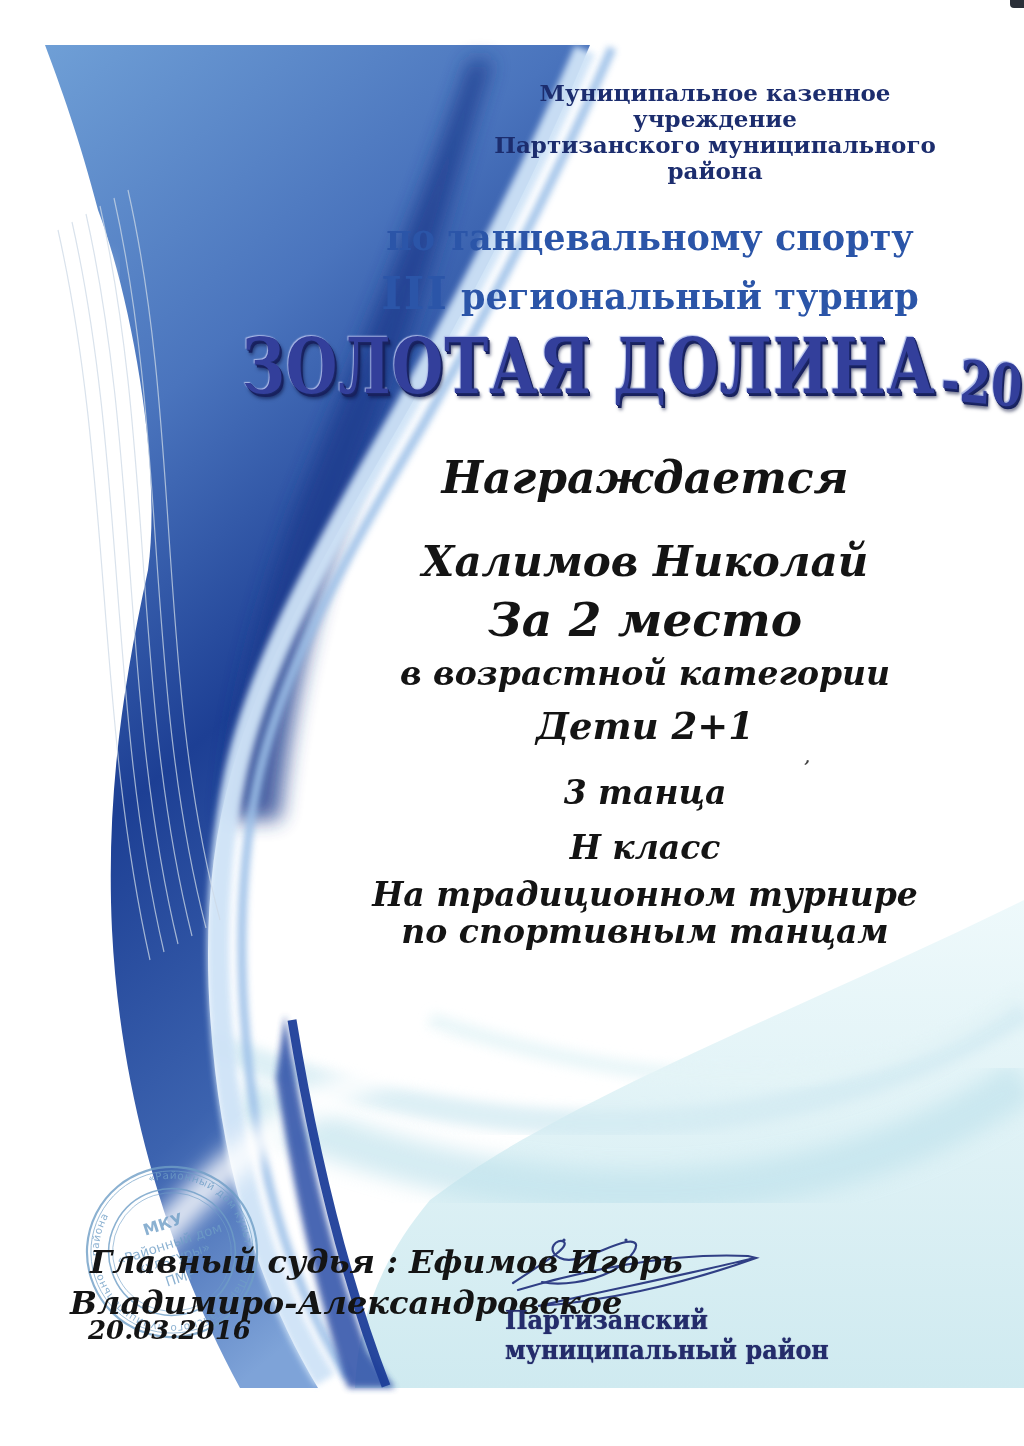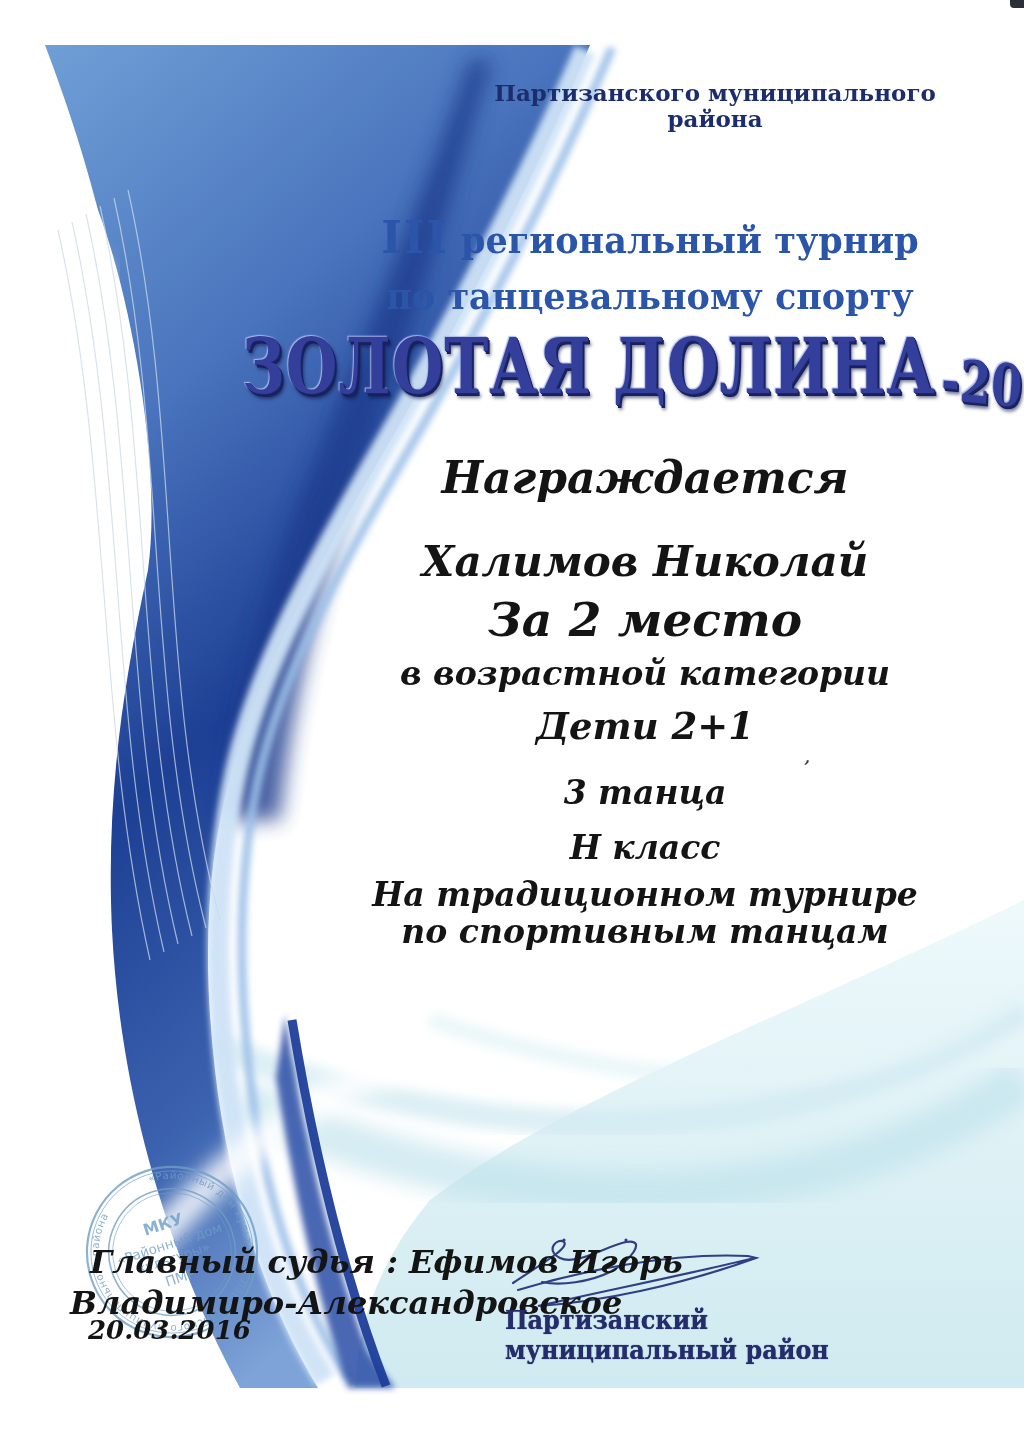--- a/index.html
+++ b/index.html
@@ -157,26 +157,27 @@
 <svg id="sig-svg" class="abs mid" width="300" height="90" viewBox="0 0 300 90" xmlns="http://www.w3.org/2000/svg">
   <g stroke="#303f85" stroke-width="2.2" fill="none" stroke-linecap="round">
     <path d="M15,55 C40,38 72,20 66,14 C60,9 46,22 62,30 C78,38 108,18 128,14 C150,10 132,34 112,44 C92,54 62,58 44,54"></path>
     <path d="M20,62 C80,44 170,24 250,28 L258,30 C180,58 100,74 40,78 C120,60 200,44 256,30"></path>
     <circle cx="66" cy="12" r="1.6" fill="#303f85" stroke="none"></circle>
     <circle cx="128" cy="12" r="1.6" fill="#303f85" stroke="none"></circle>
   </g>
 </svg>
 
 <div class="abs txt org-block ctr">
+  <div>Муниципальное казенное учреждение</div>
   <div>Партизанского муниципального района</div>
 </div>
 
 <div class="abs txt tourn-block ctr">
+  <div>по танцевальному спорту</div>
   <div><span class="tourn-roman">III</span><span> региональный турнир</span></div>
-  <div>по танцевальному спорту</div>
 </div>
 
 <div class="abs txt big-title ctr"><span>ЗОЛОТАЯ ДОЛИНА</span><span class="title-year">-2016</span></div>
 
 <div class="abs txt ctr black-it line-award">Награждается</div>
 
 <div class="abs txt ctr black-it line-recipient">Халимов Николай</div>
 
 <div class="abs txt ctr black-it line-place">За 2 место</div>
 

